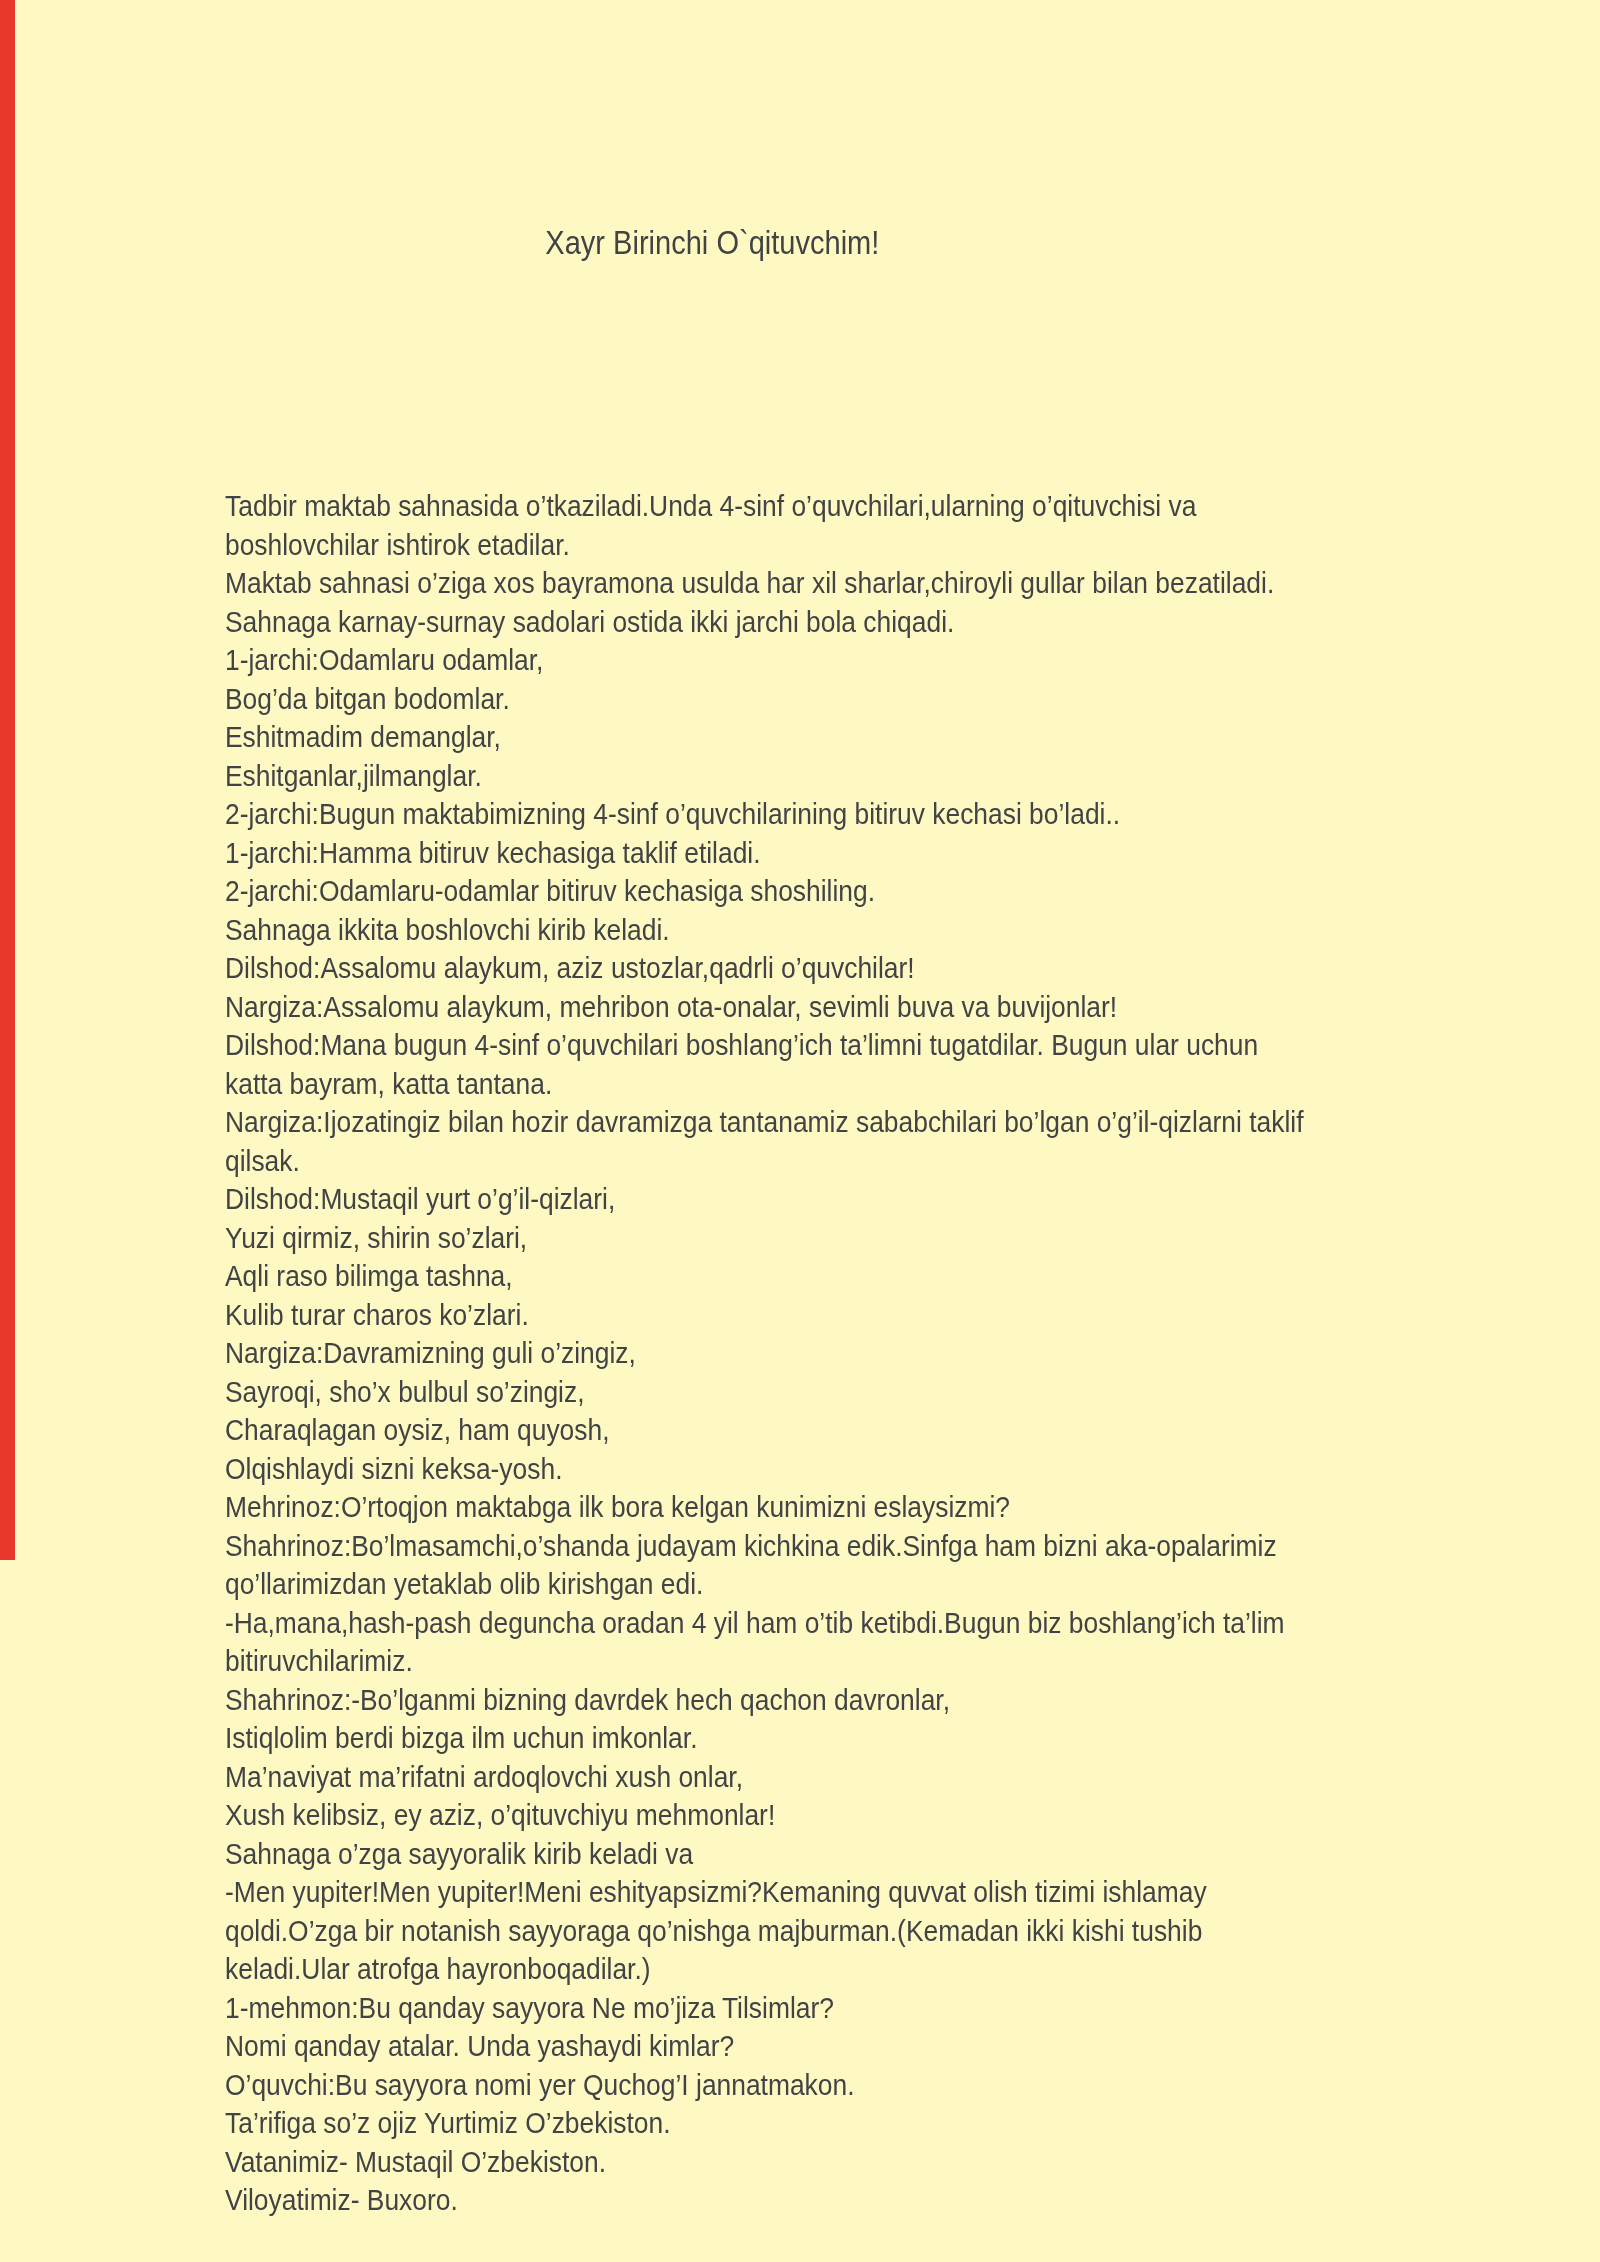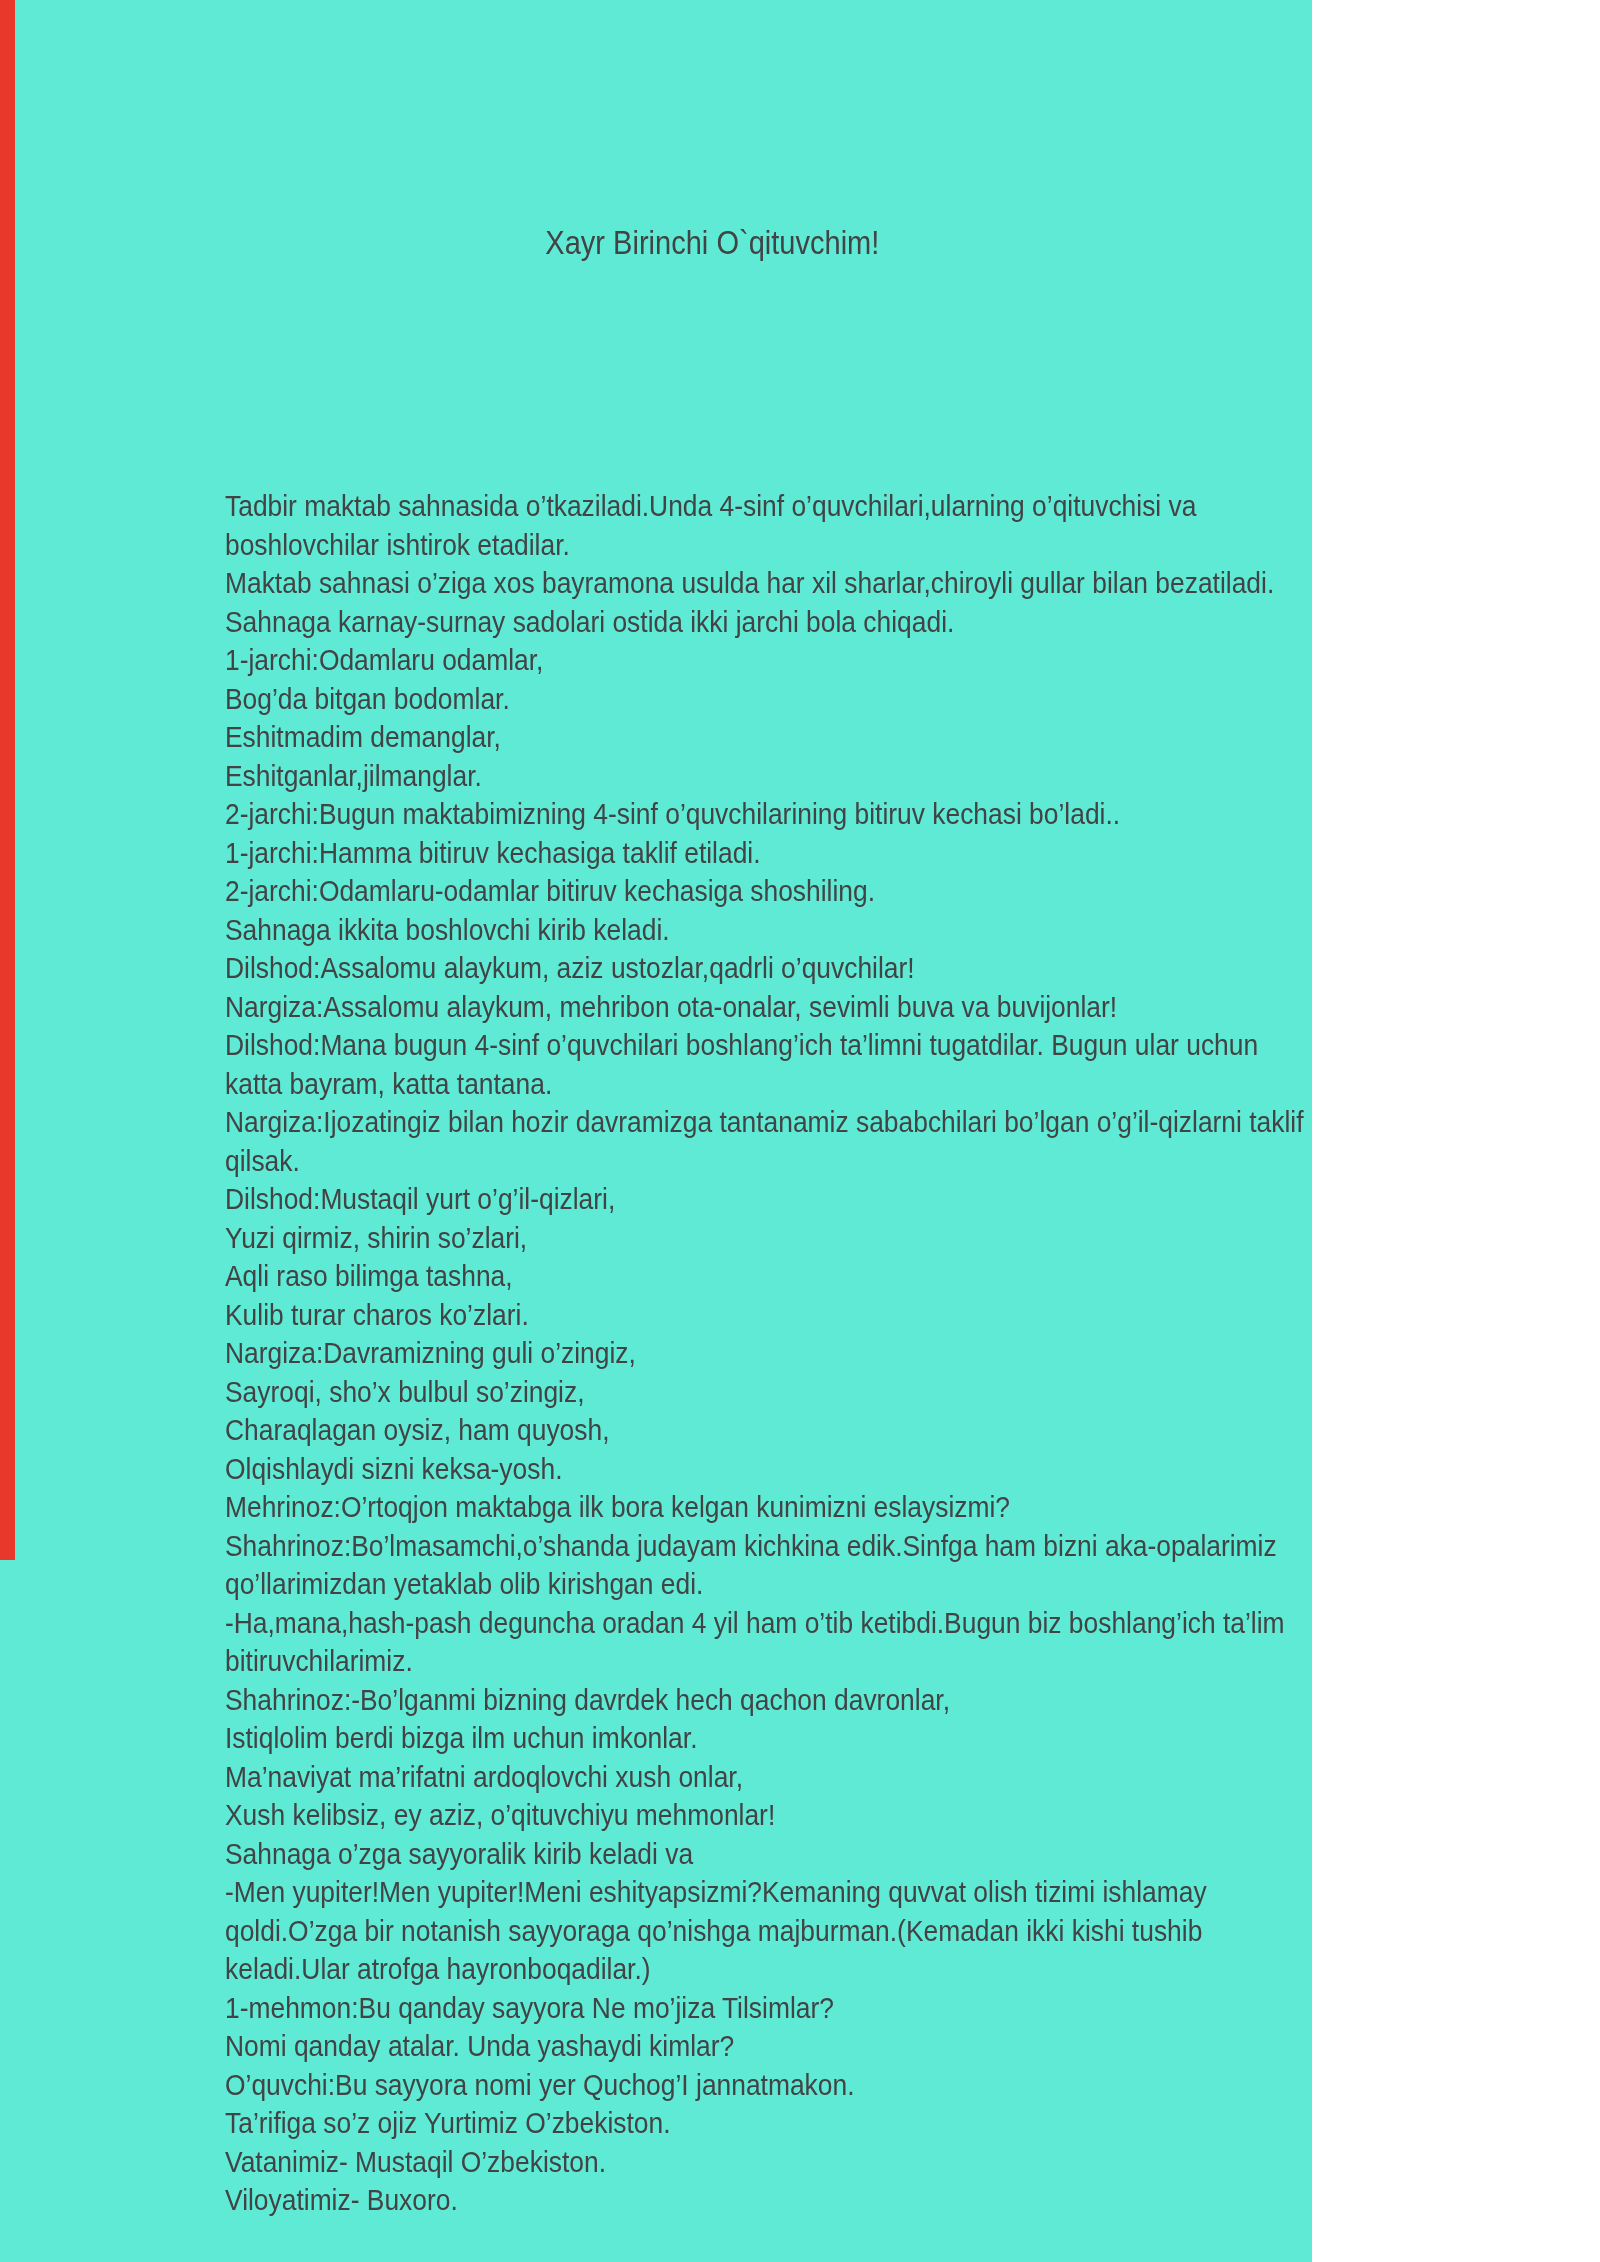--- a/index.html
+++ b/index.html
@@ -5,23 +5,23 @@
   html, body { margin: 0; padding: 0; }
   body {
     width: 1600px;
     height: 2262px;
     background: #ffffff;
     overflow: hidden;
     font-family: "Liberation Sans", "DejaVu Sans", sans-serif;
   }
   .page {
     position: relative;
-    width: 1312px;
+    width: 1600px;
     height: 2262px;
-    background: #5eead4;
+    background: #fef9c3;
   }
   .accent-bar {
     position: absolute;
     left: 0;
     top: 0;
     width: 15px;
     height: 1560px;
   }
   .text-block {
     position: absolute;

